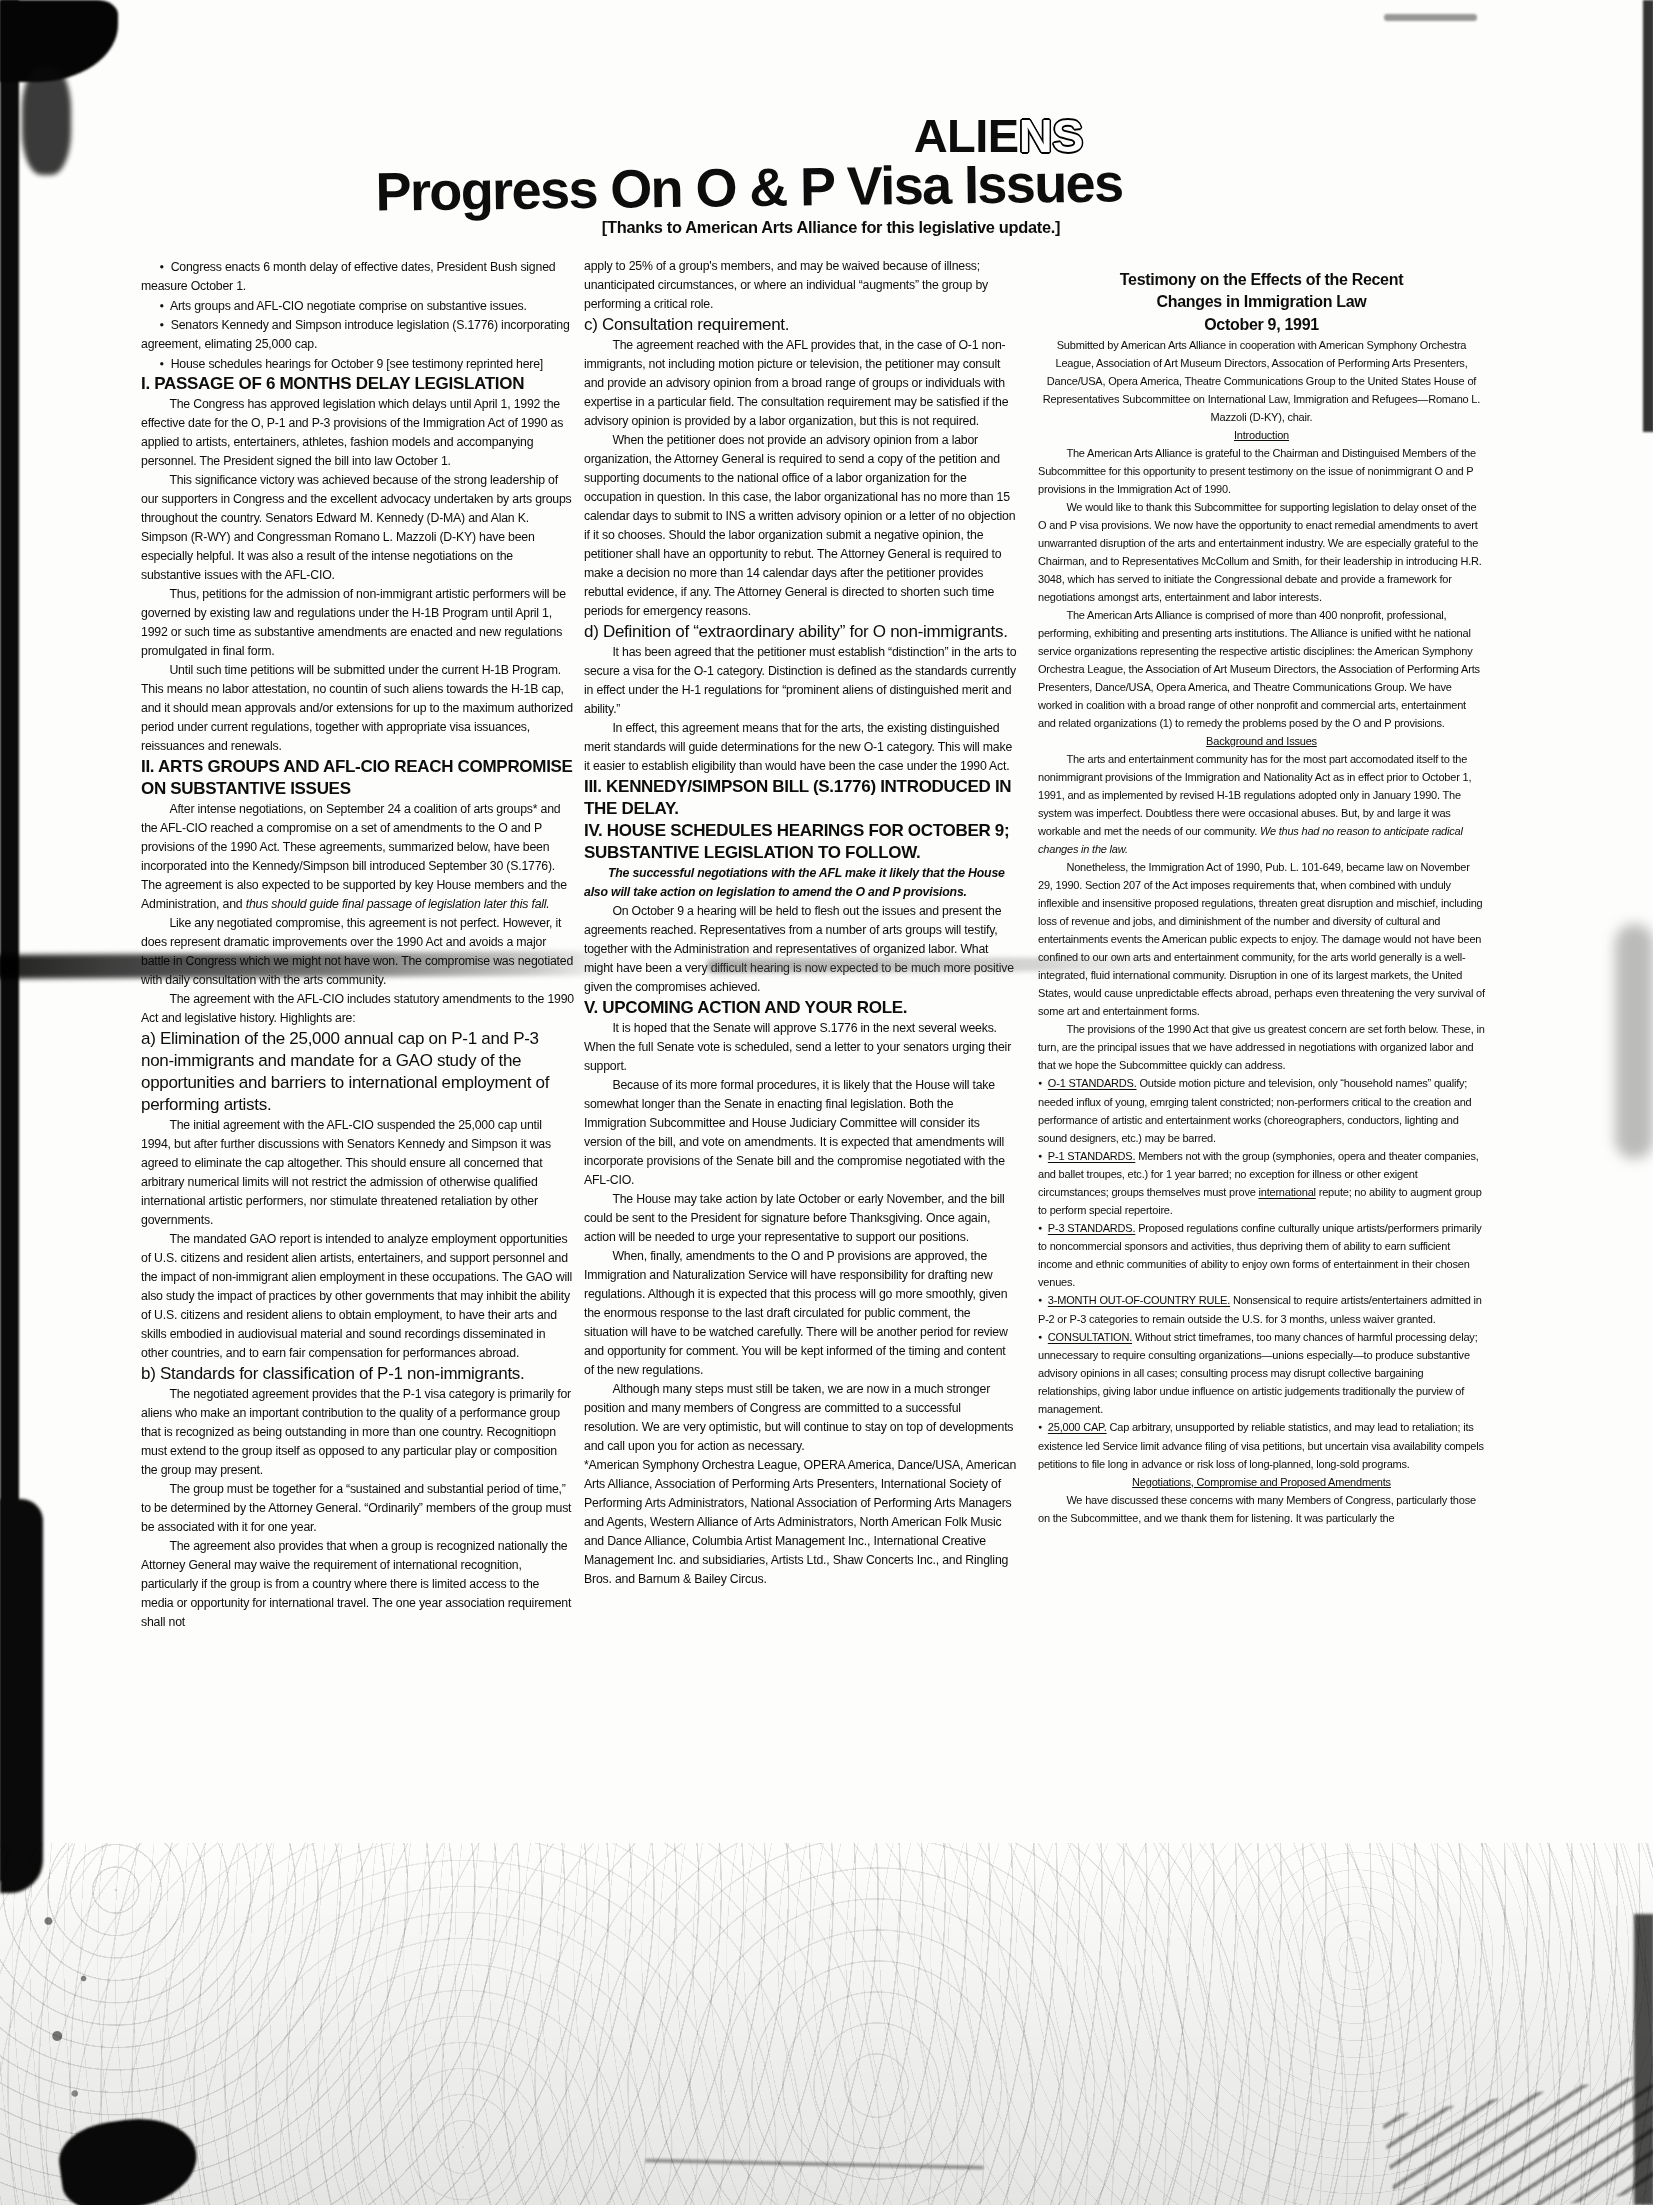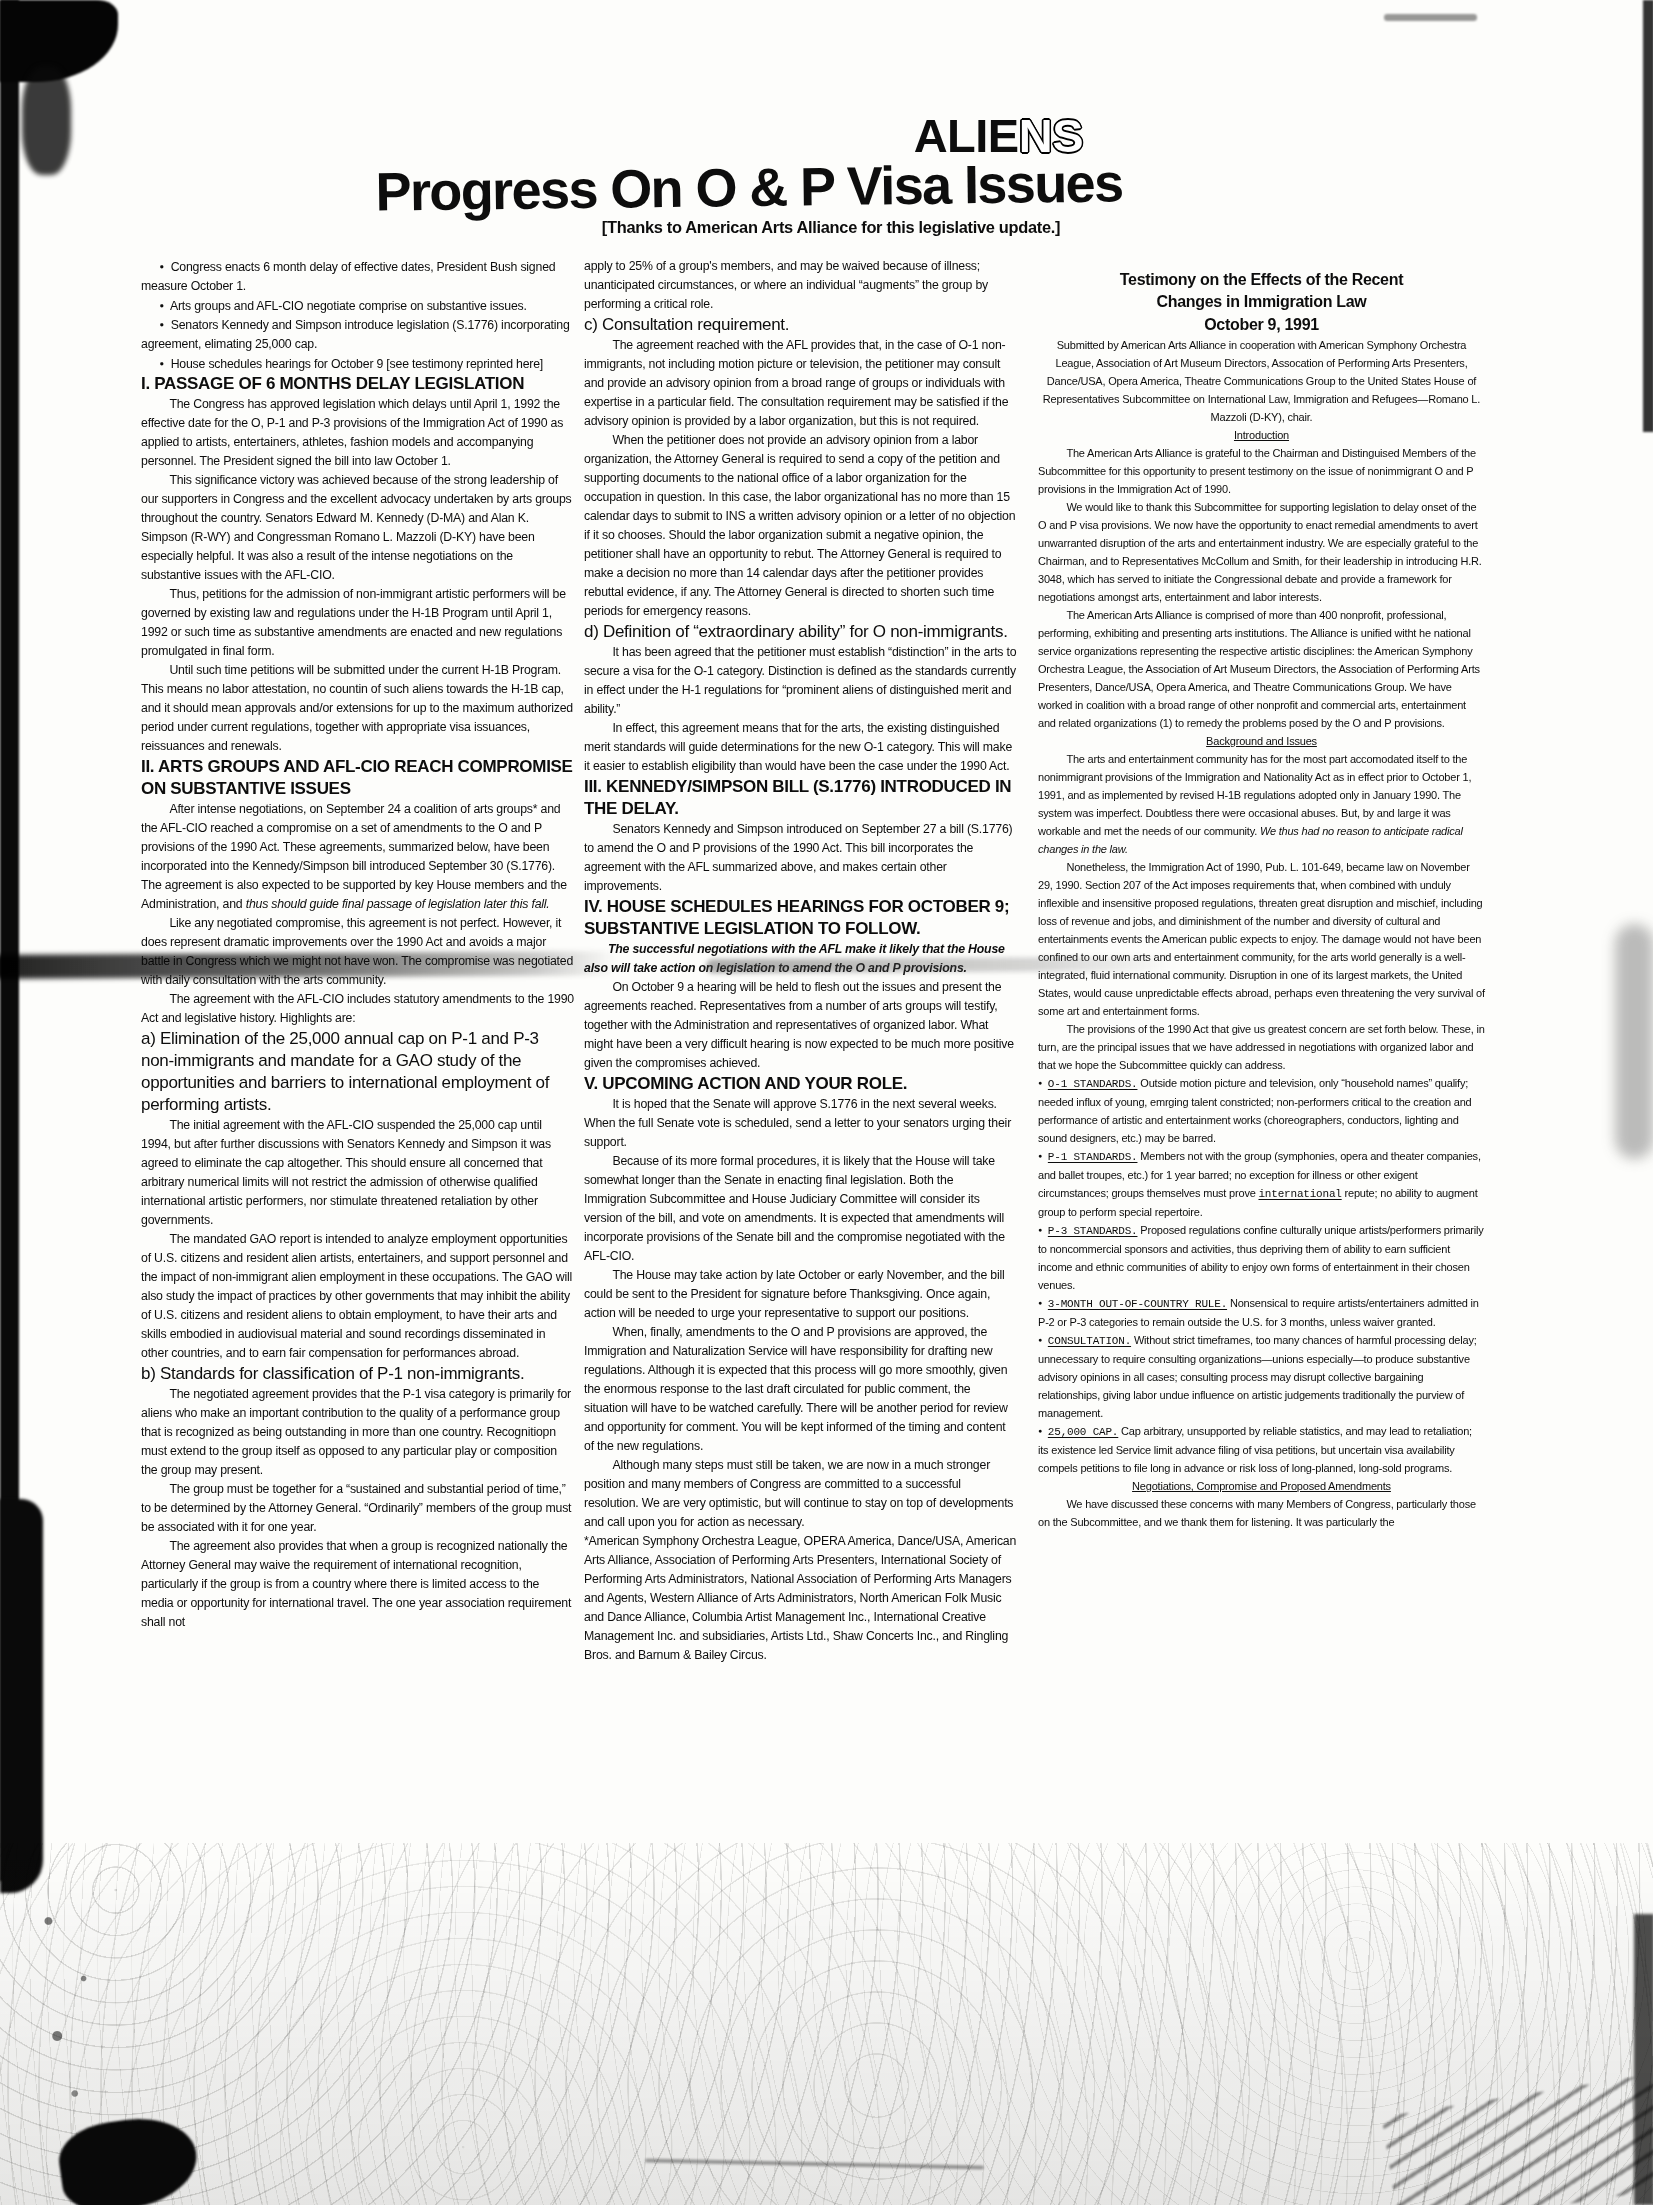--- a/index.html
+++ b/index.html
@@ -41,21 +41,21 @@
   .blk-pf{text-indent:0;margin-top:36px;}
   .blk-h{font-size:17px;font-weight:bold;line-height:22px;letter-spacing:-0.3px;margin:11px 0 4.4px;text-indent:0;}
   .blk-hs{font-size:17px;font-weight:normal;line-height:22px;letter-spacing:-0.3px;margin:6.6px 0 3.3px;text-indent:0;}
   .blk-b1{text-indent:18.6px;margin:2.7px 0;}
   .blk-b3{text-indent:0;margin:1.1px 0;}
   .blk-cb{text-align:center;font-weight:bold;font-size:16px;line-height:22.4px;letter-spacing:-0.3px;text-indent:0;}
   .blk-c{text-align:center;text-indent:0;margin:2.2px 0 3.3px;}
   .blk-cu{text-align:center;text-decoration:underline;text-indent:0;margin:6.6px 0 3.3px;}
   .dot{font-size:0.62em;vertical-align:1.6px;letter-spacing:0;}
   .col i{font-style:italic;}
-  .col u{text-underline-offset:1.6px;font-family:Liberation Mono, monospace;}
+  .col u{text-underline-offset:1.6px;}
   
   .artifact{position:absolute;pointer-events:none;}
   .a-left-bar{left:0;top:0;width:18.6px;height:1881px;background:#0a0a0a;filter:blur(0.8px);}
   .a-left-bulge{left:0;top:1499px;width:43px;height:394px;background:#0a0a0a;border-radius:0 22px 33px 0;filter:blur(1.6px);}
   .a-topleft-blob{left:0;top:0;width:118px;height:82px;background:#050505;border-radius:0 18% 70% 0;filter:blur(1.1px);}
   .a-topleft-tail{left:22px;top:66px;width:49px;height:109px;background:#0a0a0a;border-radius:40%;filter:blur(2.7px);opacity:.8;}
   .a-smudge1{left:-11px;top:953px;width:629px;height:24px;border-radius:12px;
     background:linear-gradient(90deg,rgba(0,0,0,.88),rgba(10,10,10,.55) 55%,rgba(20,20,20,.25) 85%,transparent);
     filter:blur(2.7px);transform:rotate(-0.35deg);}
   .a-smudge2{left:706px;top:958px;width:470px;height:14.2px;border-radius:7.7px;
@@ -121,21 +121,20 @@
   </div>
 <div class="col col2">
     <p class="blk-pn">apply to 25% of a group's members, and may be waived because of illness; unanticipated circumstances, or where an individual “augments” the group by performing a critical role.</p>
     <h3 class="blk-hs">c)  Consultation requirement.</h3>
     <p class="blk-p">The agreement reached with the AFL provides that, in the case of O-1 non-immigrants, not including motion picture or television, the petitioner may consult and provide an advisory opinion from a broad range of groups or individuals with expertise in a particular field.  The consultation requirement may be satisfied if the advisory opinion is provided by a labor organization, but this is not required.</p>
     <p class="blk-p">When the petitioner does not provide an advisory opinion from a labor organization, the Attorney General is required to send a copy of the petition and supporting documents to the national office of a labor organization for the occupation in question.  In this case, the labor organizational has no more than 15 calendar days to submit to INS a written advisory opinion or a letter of no objection if it so chooses.  Should the labor organization submit a negative opinion, the petitioner shall have an opportunity to rebut.  The Attorney General is required to make a decision no more than 14 calendar days after the petitioner provides rebuttal evidence, if any.  The Attorney General is directed to shorten such time periods for emergency reasons.</p>
     <h3 class="blk-hs">d)  Definition of “extraordinary ability” for O non-immigrants.</h3>
     <p class="blk-p">It has been agreed that the petitioner must establish “distinction” in the arts to secure a visa for the O-1 category.  Distinction is defined as the standards currently in effect under the H-1 regulations for “prominent aliens of distinguished merit and ability.”</p>
     <p class="blk-p">In effect, this agreement means that for the arts, the existing distinguished merit standards will guide determinations for the new O-1 category.  This will make it easier to establish eligibility than would have been the case under the 1990 Act.</p>
     <h2 class="blk-h">III.  KENNEDY/SIMPSON BILL (S.1776) INTRODUCED IN THE DELAY.</h2>
-    <p class="blk-p">Senators Kennedy and Simpson introduced on September 27 a bill (S.1776) to amend the O and P provisions of the 1990 Act.  This bill incorporates the agreement with the AFL summarized above, and makes certain other improvements.</p>
     <h2 class="blk-h">IV.  HOUSE SCHEDULES HEARINGS FOR OCTOBER 9; SUBSTANTIVE LEGISLATION TO FOLLOW.</h2>
     <p class="blk-pi">The successful negotiations with the AFL make it likely that the House also will take action on legislation to amend the O and P provisions.</p>
     <p class="blk-p">On October 9 a hearing will be held to flesh out the issues and present the agreements reached.  Representatives from a number of arts groups will testify, together with the Administration and representatives of organized labor.  What might have been a very difficult hearing is now expected to be much more positive given the compromises achieved.</p>
     <h2 class="blk-h">V.  UPCOMING ACTION AND YOUR ROLE.</h2>
     <p class="blk-p">It is hoped that the Senate will approve S.1776 in the next several weeks.  When the full Senate vote is scheduled, send a letter to your senators urging their support.</p>
     <p class="blk-p">Because of its more formal procedures, it is likely that the House will take somewhat longer than the Senate in enacting final legislation.  Both the Immigration Subcommittee and House Judiciary Committee will consider its version of the bill, and vote on amendments.  It is expected that amendments will incorporate provisions of the Senate bill and the compromise negotiated with the AFL-CIO.</p>
     <p class="blk-p">The House may take action by late October or early November, and the bill could be sent to the President for signature before Thanksgiving.  Once again, action will be needed to urge your representative to support our positions.</p>
     <p class="blk-p">When, finally, amendments to the O and P provisions are approved, the Immigration and Naturalization Service will have responsibility for drafting new regulations.  Although it is expected that this process will go more smoothly, given the enormous response to the last draft circulated for public comment, the situation will have to be watched carefully.  There will be another period for review and opportunity for comment.  You will be kept informed of the timing and content of the new regulations.</p>
     <p class="blk-p">Although many steps must still be taken, we are now in a much stronger position and many members of Congress are committed to a successful resolution.  We are very optimistic, but will continue to stay on top of developments and call upon you for action as necessary.</p>
     <p class="blk-pf">*American Symphony Orchestra League, OPERA America, Dance/USA, American Arts Alliance, Association of Performing Arts Presenters, International Society of Performing Arts Administrators, National Association of Performing Arts Managers and Agents, Western Alliance of Arts Administrators, North American Folk Music and Dance Alliance, Columbia Artist Management Inc., International Creative Management Inc. and subsidiaries, Artists Ltd., Shaw Concerts Inc., and Ringling Bros. and Barnum &amp; Bailey Circus.</p>

